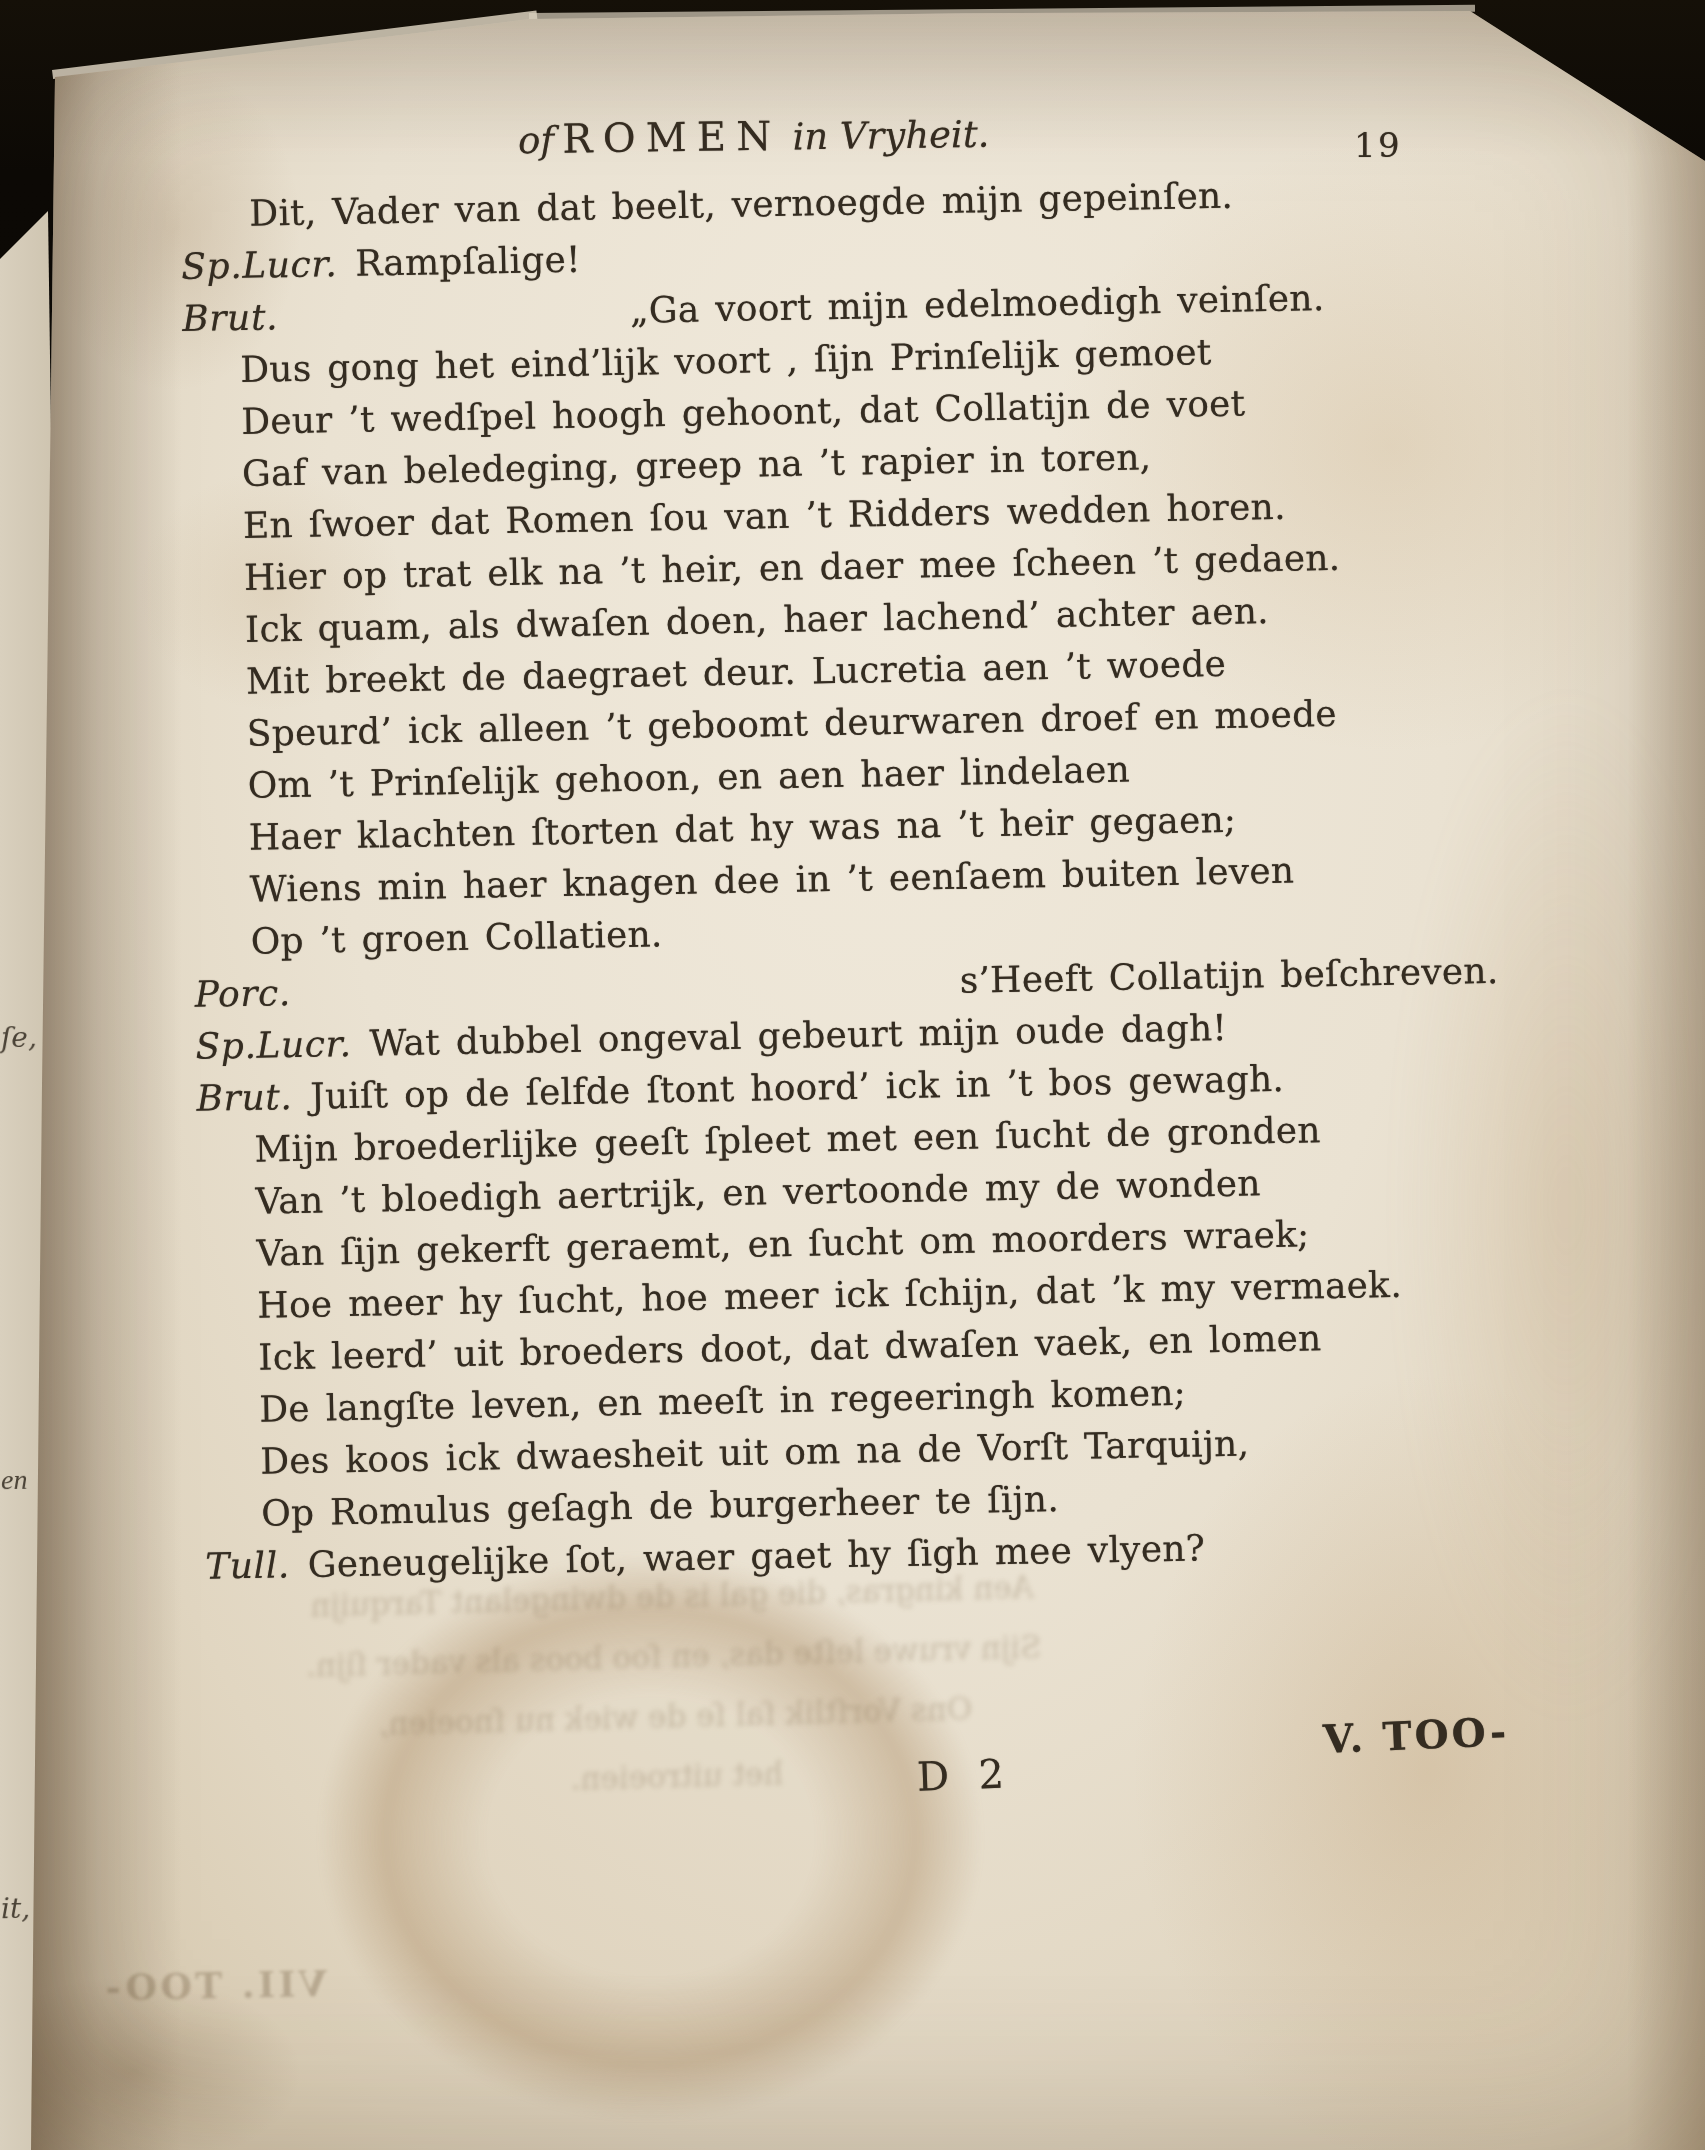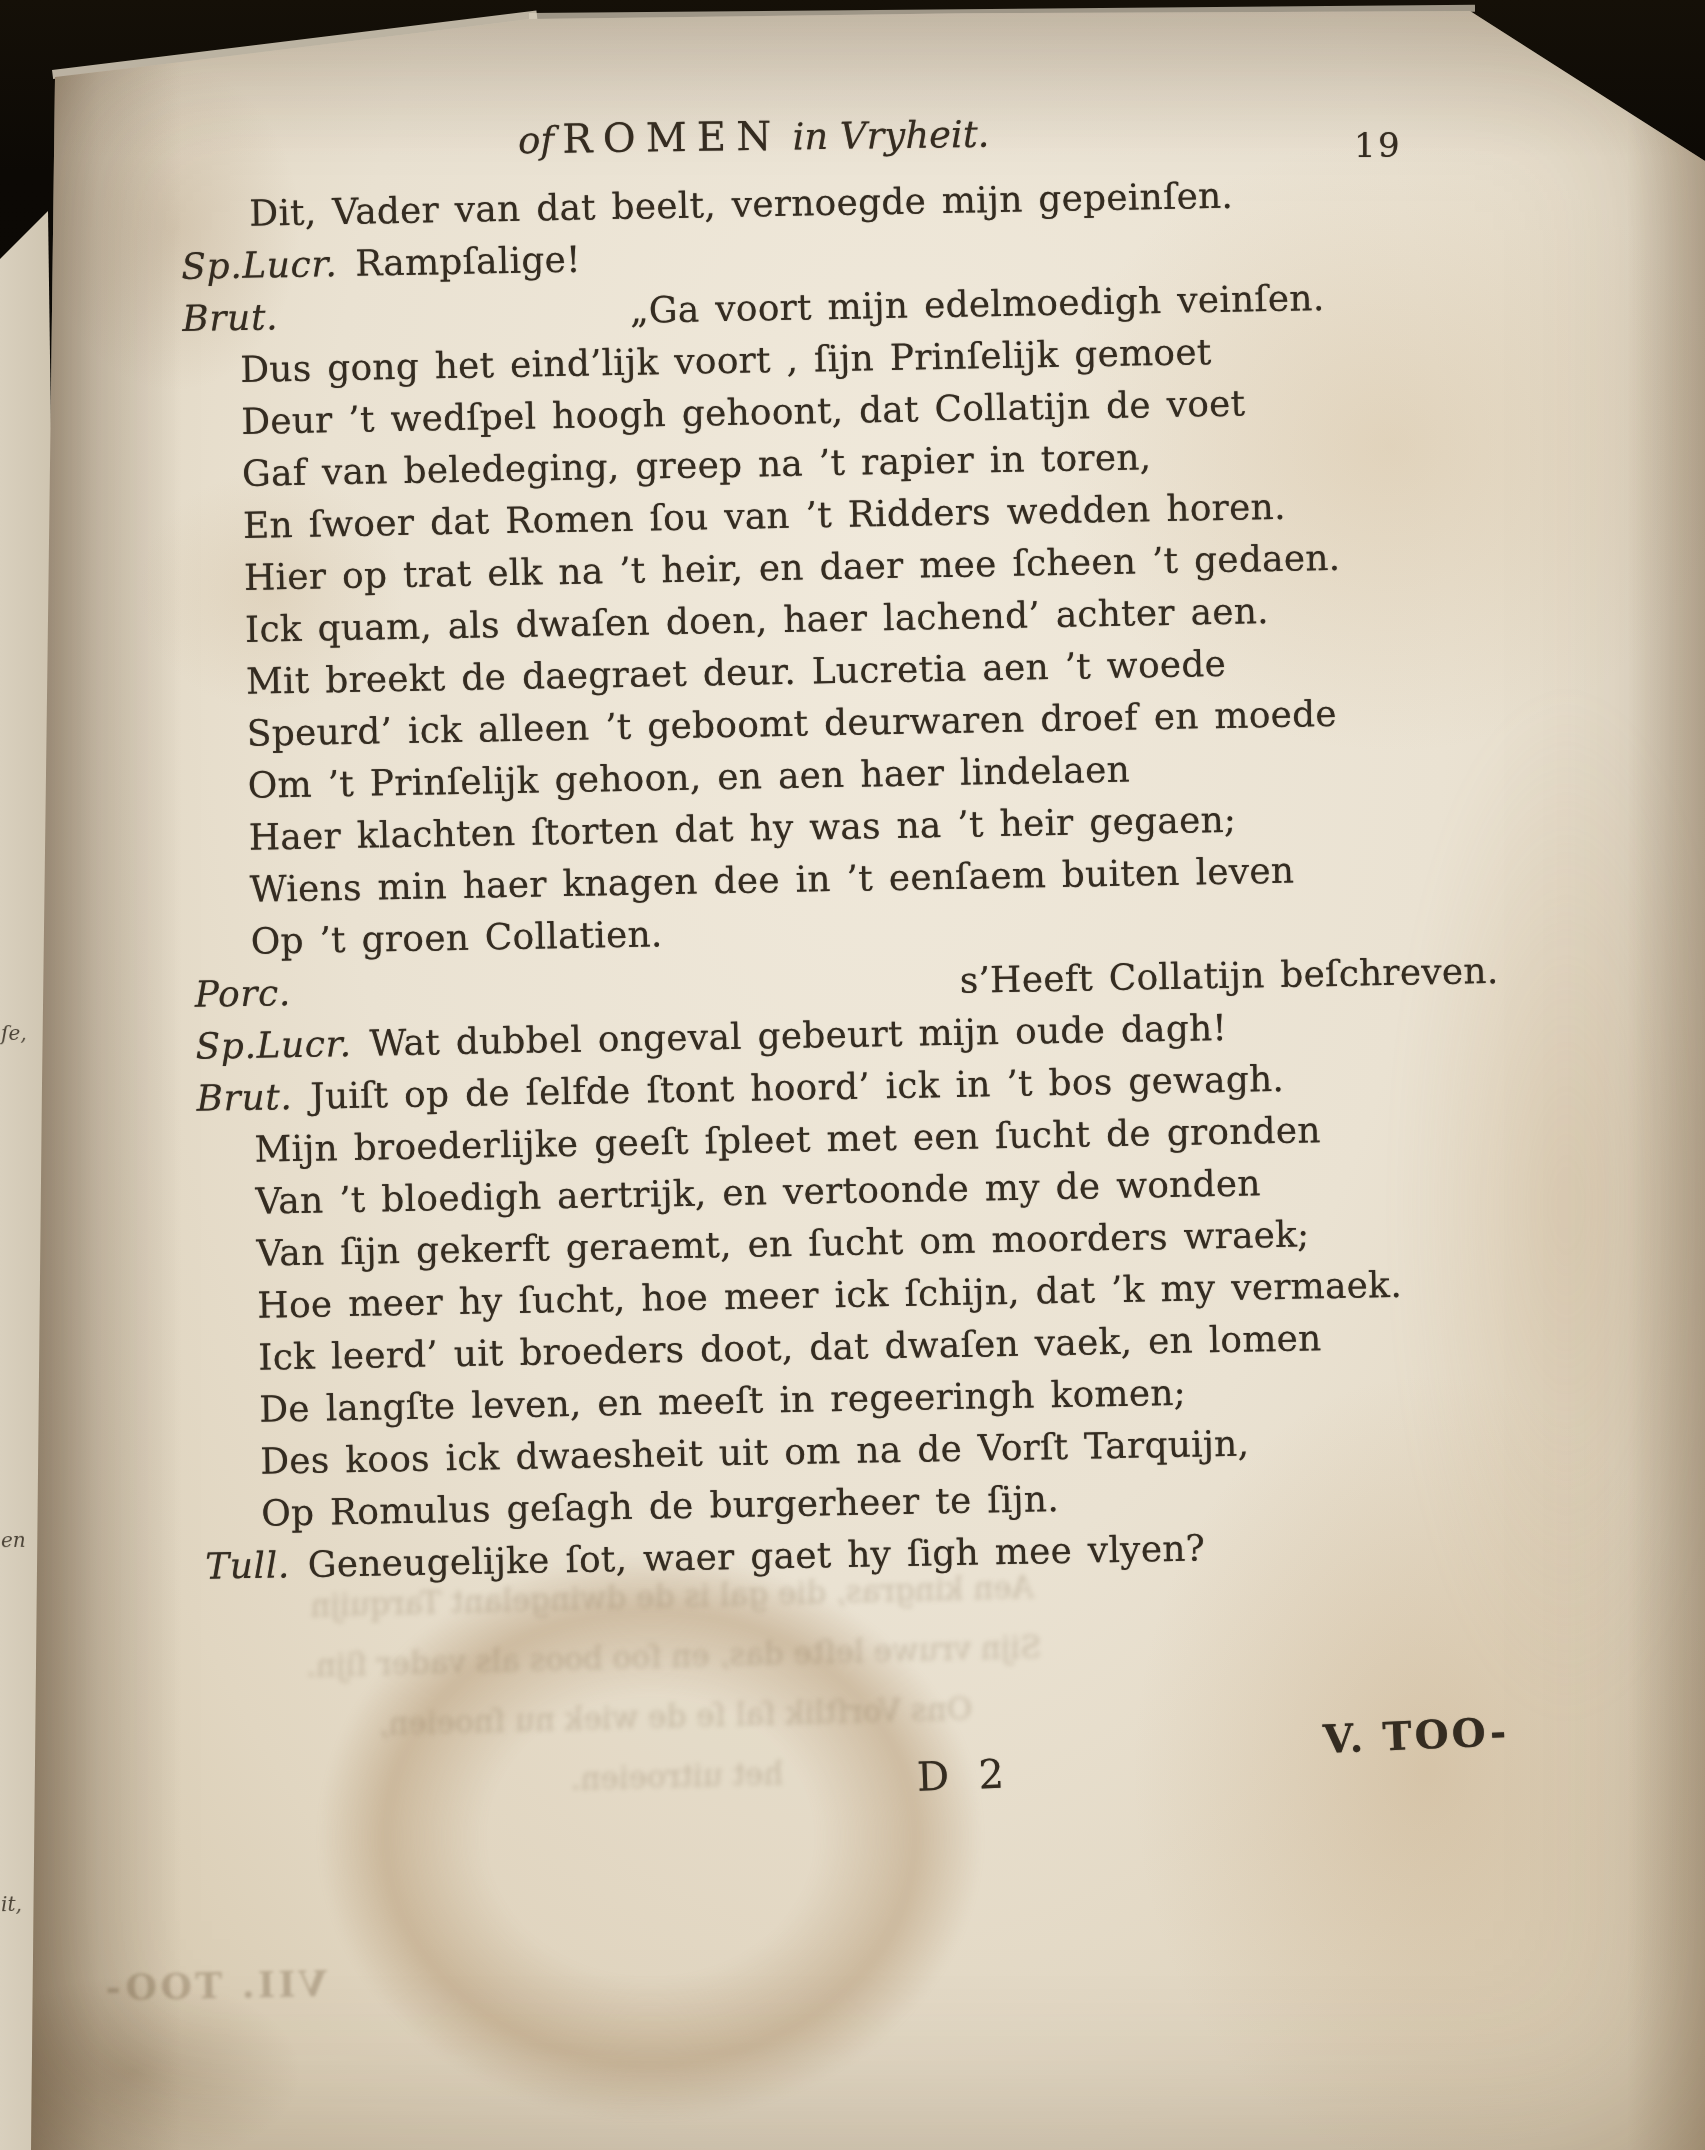--- a/index.html
+++ b/index.html
@@ -11,21 +11,21 @@
     background:linear-gradient(180deg,#151008 0%,#0c0905 8%,#0a0703 100%);
     font-family:"DejaVu Serif","Liberation Serif",serif;
   }
   
   .facing-page{
     position:absolute;left:0;top:0;width:90px;height:2151px;
     clip-path:polygon(0px 259px,48px 211px,60px 1084px,42px 2151px,0px 2151px);
     background:linear-gradient(90deg,#d9d0be 0%,#cfc5b1 55%,#a99c84 100%);
   }
   .edge-frag{
-    position:absolute;left:1.2px;color:#4a4236;font-size:20px;font-style:italic;
+    position:absolute;left:1.2px;color:#4a4236;font-size:28px;font-style:italic;
     transform:rotate(-1deg);filter:blur(0.4px);
   }
   
   .deckle1{position:absolute;left:52px;top:70px;width:488px;height:9px;background:#d9d0bd;
     transform:rotate(-7deg);transform-origin:left top;opacity:.85;}
   .deckle2{position:absolute;left:529px;top:13.3px;width:946px;height:6.6px;background:#d9d0bd;
     transform:rotate(-0.5deg);transform-origin:left top;opacity:.7;}
   
   .page{
     position:absolute;left:0;top:0;width:1705px;height:2151px;
@@ -171,17 +171,17 @@
     <div class="catch ink">V. TOO-</div>
 
     <div class="gutter-shadow"></div>
     <div class="right-shadow"></div>
     <div class="top-shadow"></div>
     <div class="vignette"></div>
   </div>
 
   <div id="fragments">
       <div class="edge-frag" style="top: 1021px;">ſe,</div>
-      <div class="edge-frag" style="top: 1528px;">en</div>
+      <div class="edge-frag" style="top: 1464px; font-family: Liberation Serif, serif;">en</div>
       <div class="edge-frag" style="top: 1892px;">it,</div>
     </div>
 </div>
 
 
 </body></html>

